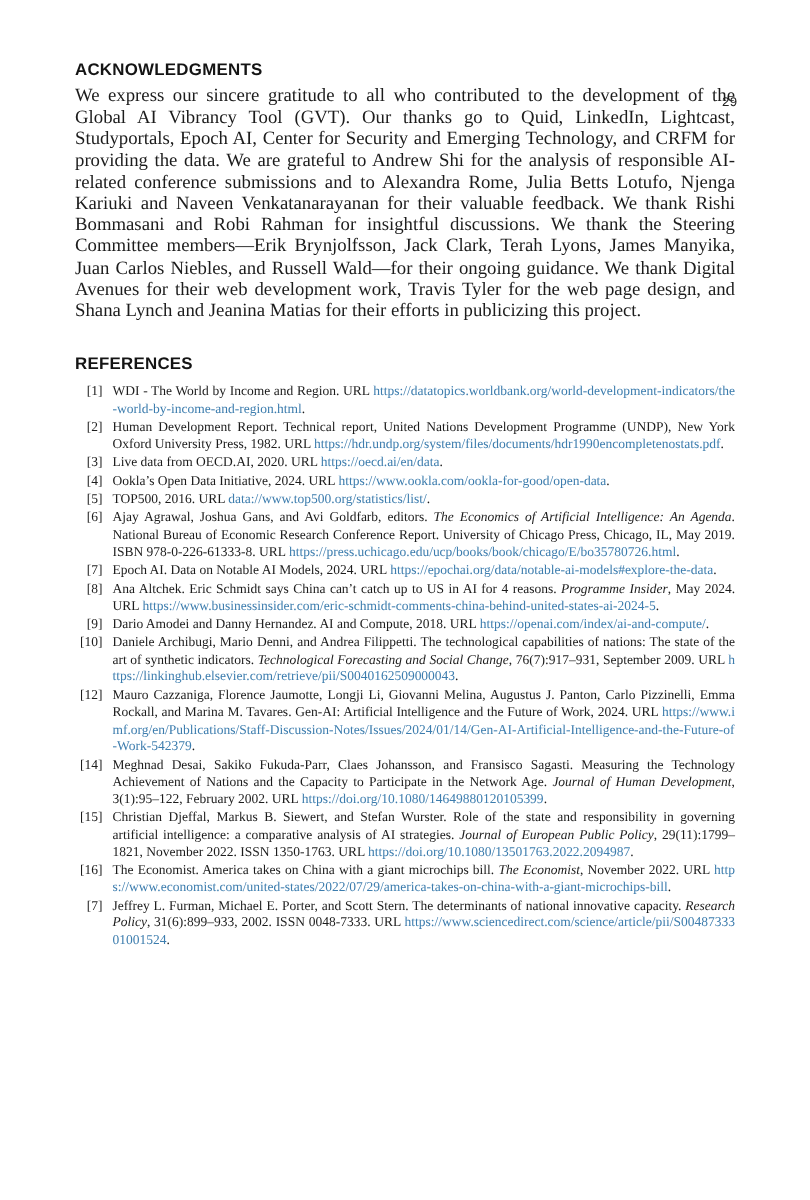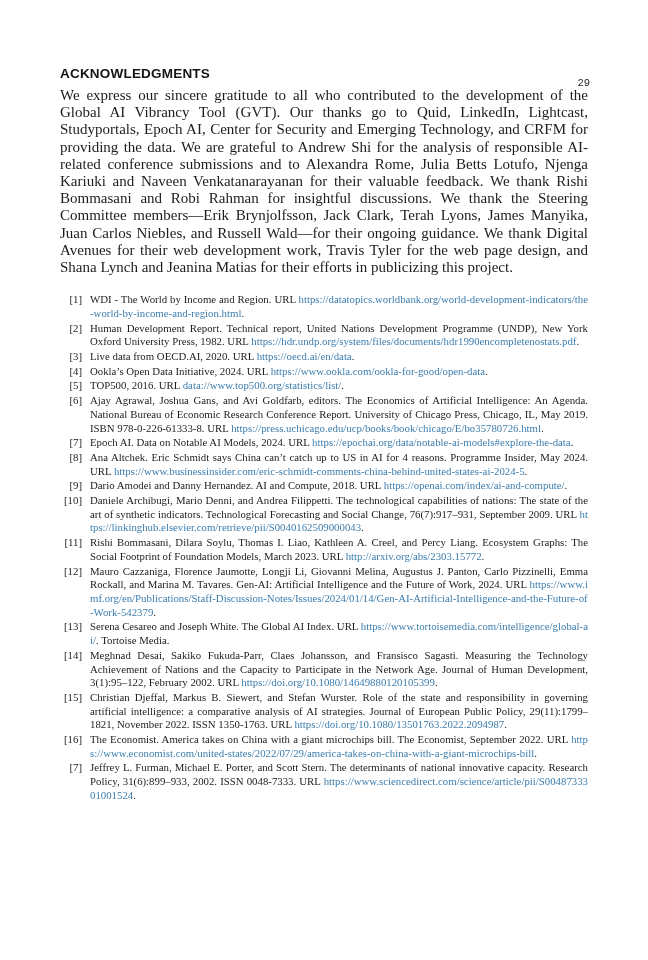--- a/index.html
+++ b/index.html
@@ -15,21 +15,21 @@
     color: #1c1c1c;
   }
   .page-number {
     position: absolute;
     top: 77px;
     right: 58px;
     font-size: 10.5px;
     color: #222;
     font-family: Liberation Mono, monospace;
   }
-  .content { padding-top: 66px; }
+  .content { padding-top: 48px; }
   h1.sec-heading {
     font-family: "Liberation Sans", sans-serif;
     font-weight: 700;
     font-size: 13.5px;
     letter-spacing: 0.2px;
     color: #141414;
     margin: 0 0 6px 0;
   }
   h1.refs-heading { margin-top: 25px; margin-bottom: 9px; }
   p.body-par {
@@ -53,43 +53,42 @@
     left: 0;
     width: 22px;
     text-align: right;
   }
   .ref-link {
     color: var(--link-color, #3d7dae);
     text-decoration: none;
     word-break: break-all;
     cursor: pointer;
   }
-  .ref-italic { }
+  .ref-italic { font-style: italic; }
 </style>
 </head>
 <body>
 
 <div class="page">
   <div class="page-number">29</div>
   <div class="content">
     <h1 class="sec-heading">ACKNOWLEDGMENTS</h1>
     <p class="body-par">We express our sincere gratitude to all who contributed to the development of the Global AI Vibrancy Tool (GVT). Our thanks go to Quid, LinkedIn, Lightcast, Studyportals, Epoch AI, Center for Security and Emerging Technology, and CRFM for providing the data. We are grateful to Andrew Shi for the analysis of responsible AI-related conference submissions and to Alexandra Rome, Julia Betts Lotufo, Njenga Kariuki and Naveen Venkatanarayanan for their valuable feedback. We thank Rishi Bommasani and Robi Rahman for insightful discussions. We thank the Steering Committee members—Erik Brynjolfsson, Jack Clark, Terah Lyons, James Manyika, Juan Carlos Niebles, and Russell Wald—for their ongoing guidance. We thank Digital Avenues for their web development work, Travis Tyler for the web page design, and Shana Lynch and Jeanina Matias for their efforts in publicizing this project.</p>
+    <h1 class="sec-heading refs-heading">REFERENCES</h1>
     <div class="refs" id="refs-list">
         <div class="ref-item"><span class="ref-num">[1]</span><span>WDI - The World by Income and Region. URL </span><a class="ref-link">https://datatopics.worldbank.org/world-development-indicators/the-world-by-income-and-region.html</a><span>.</span></div>
         <div class="ref-item"><span class="ref-num">[2]</span><span>Human Development Report. Technical report, United Nations Development Programme (UNDP), New York Oxford University Press, 1982. URL </span><a class="ref-link">https://hdr.undp.org/system/files/documents/hdr1990encompletenostats.pdf</a><span>.</span></div>
         <div class="ref-item"><span class="ref-num">[3]</span><span>Live data from OECD.AI, 2020. URL </span><a class="ref-link">https://oecd.ai/en/data</a><span>.</span></div>
         <div class="ref-item"><span class="ref-num">[4]</span><span>Ookla’s Open Data Initiative, 2024. URL </span><a class="ref-link">https://www.ookla.com/ookla-for-good/open-data</a><span>.</span></div>
         <div class="ref-item"><span class="ref-num">[5]</span><span>TOP500, 2016. URL </span><a class="ref-link">data://www.top500.org/statistics/list/</a><span>.</span></div>
         <div class="ref-item"><span class="ref-num">[6]</span><span>Ajay Agrawal, Joshua Gans, and Avi Goldfarb, editors. </span><span class="ref-italic">The Economics of Artificial Intelligence: An Agenda</span><span>. National Bureau of Economic Research Conference Report. University of Chicago Press, Chicago, IL, May 2019. ISBN 978-0-226-61333-8. URL </span><a class="ref-link">https://press.uchicago.edu/ucp/books/book/chicago/E/bo35780726.html</a><span>.</span></div>
         <div class="ref-item"><span class="ref-num">[7]</span><span>Epoch AI. Data on Notable AI Models, 2024. URL </span><a class="ref-link">https://epochai.org/data/notable-ai-models#explore-the-data</a><span>.</span></div>
         <div class="ref-item"><span class="ref-num">[8]</span><span>Ana Altchek. Eric Schmidt says China can’t catch up to US in AI for 4 reasons. </span><span class="ref-italic">Programme Insider</span><span>, May 2024. URL </span><a class="ref-link">https://www.businessinsider.com/eric-schmidt-comments-china-behind-united-states-ai-2024-5</a><span>.</span></div>
         <div class="ref-item"><span class="ref-num">[9]</span><span>Dario Amodei and Danny Hernandez. AI and Compute, 2018. URL </span><a class="ref-link">https://openai.com/index/ai-and-compute/</a><span>.</span></div>
         <div class="ref-item"><span class="ref-num">[10]</span><span>Daniele Archibugi, Mario Denni, and Andrea Filippetti. The technological capabilities of nations: The state of the art of synthetic indicators. </span><span class="ref-italic">Technological Forecasting and Social Change</span><span>, 76(7):917–931, September 2009. URL </span><a class="ref-link">https://linkinghub.elsevier.com/retrieve/pii/S0040162509000043</a><span>.</span></div>
-        <div class="ref-item"><span class="ref-num">[11]</span><span>Rishi Bommasani, Dilara Soylu, Thomas I. Liao, Kathleen A. Creel, and Percy Liang. Ecosystem Graphs: The Social Footprint of Foundation Models, March 2023. URL </span><a class="ref-link">http://arxiv.org/abs/2303.15772</a><span>.</span></div>
         <div class="ref-item"><span class="ref-num">[12]</span><span>Mauro Cazzaniga, Florence Jaumotte, Longji Li, Giovanni Melina, Augustus J. Panton, Carlo Pizzinelli, Emma Rockall, and Marina M. Tavares.  Gen-AI: Artificial Intelligence and the Future of Work, 2024. URL </span><a class="ref-link">https://www.imf.org/en/Publications/Staff-Discussion-Notes/Issues/2024/01/14/Gen-AI-Artificial-Intelligence-and-the-Future-of-Work-542379</a><span>.</span></div>
-        <div class="ref-item"><span class="ref-num">[13]</span><span>Serena Cesareo and Joseph White. The Global AI Index. URL </span><a class="ref-link">https://www.tortoisemedia.com/intelligence/global-ai/</a><span>. Tortoise Media.</span></div>
         <div class="ref-item"><span class="ref-num">[14]</span><span>Meghnad Desai, Sakiko Fukuda-Parr, Claes Johansson, and Fransisco Sagasti. Measuring the Technology Achievement of Nations and the Capacity to Participate in the Network Age. </span><span class="ref-italic">Journal of Human Development</span><span>, 3(1):95–122, February 2002. URL </span><a class="ref-link">https://doi.org/10.1080/14649880120105399</a><span>.</span></div>
         <div class="ref-item"><span class="ref-num">[15]</span><span>Christian Djeffal, Markus B. Siewert, and Stefan Wurster. Role of the state and responsibility in governing artificial intelligence: a comparative analysis of AI strategies. </span><span class="ref-italic">Journal of European Public Policy</span><span>, 29(11):1799–1821, November 2022. ISSN 1350-1763. URL </span><a class="ref-link">https://doi.org/10.1080/13501763.2022.2094987</a><span>.</span></div>
-        <div class="ref-item"><span class="ref-num">[16]</span><span>The Economist. America takes on China with a giant microchips bill. </span><span class="ref-italic">The Economist</span><span>, September 2022. URL </span><a class="ref-link">https://www.economist.com/united-states/2022/07/29/america-takes-on-china-with-a-giant-microchips-bill</a><span>.</span></div>
+        <div class="ref-item"><span class="ref-num">[16]</span><span>The Economist. America takes on China with a giant microchips bill. </span><span class="ref-italic">The Economist</span><span>, November 2022. URL </span><a class="ref-link">https://www.economist.com/united-states/2022/07/29/america-takes-on-china-with-a-giant-microchips-bill</a><span>.</span></div>
         <div class="ref-item"><span class="ref-num">[7]</span><span>Jeffrey L. Furman, Michael E. Porter, and Scott Stern. The determinants of national innovative capacity. </span><span class="ref-italic">Research Policy</span><span>, 31(6):899–933, 2002. ISSN 0048-7333. URL </span><a class="ref-link">https://www.sciencedirect.com/science/article/pii/S0048733301001524</a><span>.</span></div>
       </div>
   </div>
 </div>
 
 </body></html>

